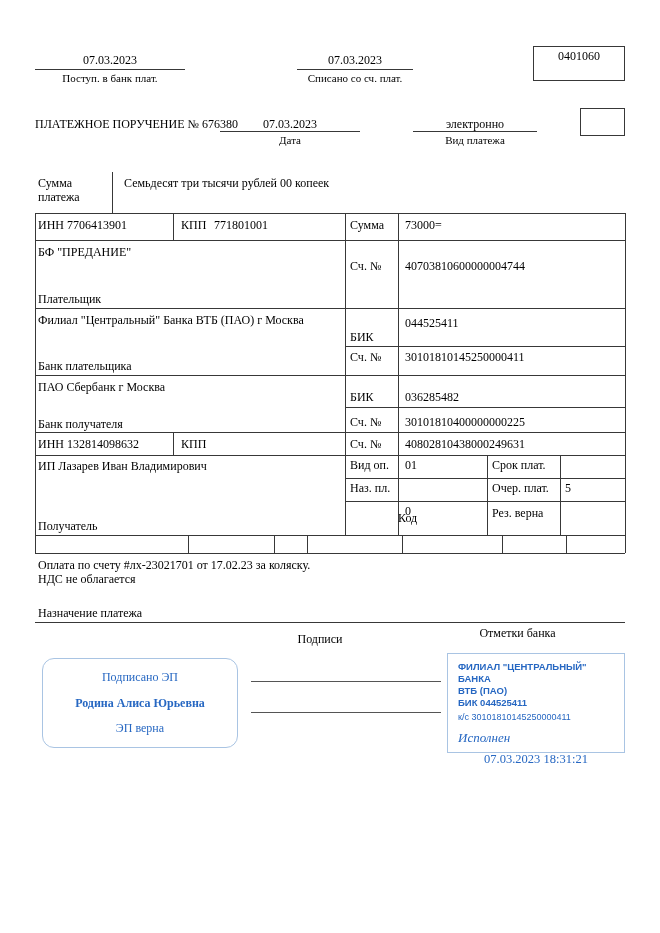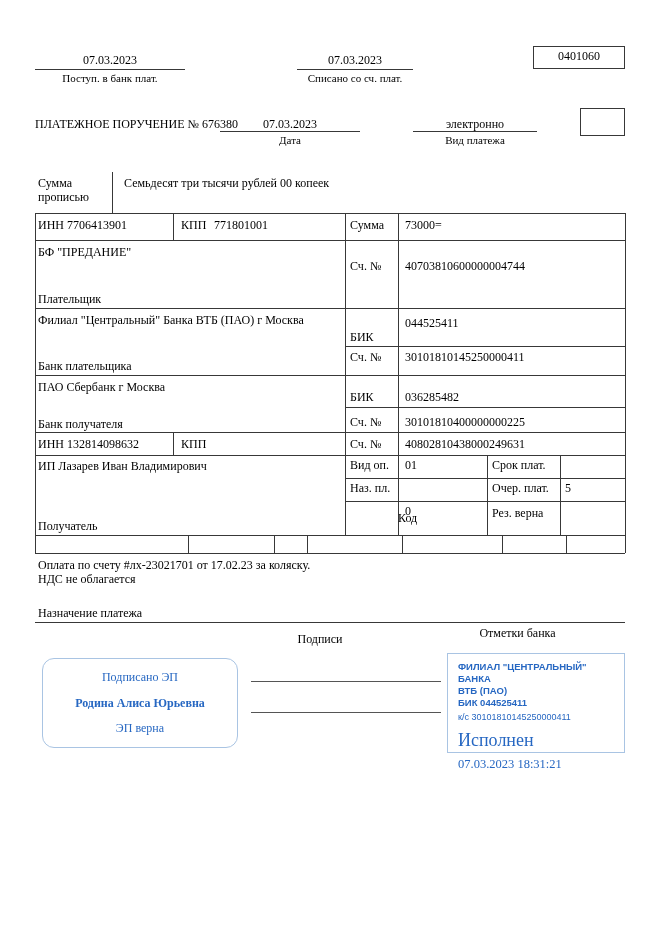--- a/index.html
+++ b/index.html
@@ -14,52 +14,52 @@
   .hl{position:absolute;height:0;border-top:1px solid #383838;}
   .vl{position:absolute;width:0;border-left:1px solid #383838;}
   .box{position:absolute;border:1.5px solid #383838;box-sizing:border-box;}
   .stampbox{position:absolute;border:1px solid #a9c4e3;box-sizing:border-box;}
   .blue{color:#2667c2;}
   .sig-stamp{display:flex;flex-direction:column;justify-content:space-evenly;align-items:center;text-align:center;border-radius:12px;}
   .sig-stamp .nm{font-weight:bold;}
   .bank-stamp{padding:7px 10px;box-sizing:border-box;}
   .bank-stamp .bs-head{font-family:"Liberation Sans","DejaVu Sans",sans-serif;font-size:9.5px;font-weight:bold;line-height:1.25;}
   .bank-stamp .bs-corr{font-family:"Liberation Sans","DejaVu Sans",sans-serif;font-size:9px;margin-top:3px;}
-  .bank-stamp .bs-status{font-size:18px;margin-top:8px;}
-  .bank-stamp .bs-dt{font-size:12.5px;margin-top:6px;}
+  .bank-stamp .bs-status{font-size:13px;margin-top:8px;font-style:italic;}
+  .bank-stamp .bs-dt{font-size:12.5px;margin-top:6px;text-align:center;}
   .gray-line{border-top:1.5px solid #555;}
 </style>
 </head>
 <body>
 
 <div class="page">
 
   <div class="t c" style="left:35px;top:54px;width:150px;">07.03.2023</div>
   <div class="hl" style="left:35px;top:69px;width:150px;"></div>
   <div class="t c sm" style="left:35px;top:72px;width:150px;">Поступ. в банк плат.</div>
 
   <div class="t c" style="left:297px;top:54px;width:116px;">07.03.2023</div>
   <div class="hl" style="left:297px;top:69px;width:116px;"></div>
   <div class="t c sm" style="left:297px;top:72px;width:116px;">Списано со сч. плат.</div>
 
-  <div class="box" style="left:533px;top:46px;width:92px;height:23px;">
+  <div class="box" style="left:533px;top:46px;width:92px;height:35px;">
     <div class="t c" style="left:0;top:3px;width:100%;">0401060</div>
   </div>
 
   <div class="t" style="left:35px;top:118px;">ПЛАТЕЖНОЕ ПОРУЧЕНИЕ № 676380</div>
   <div class="t c" style="left:220px;top:118px;width:140px;">07.03.2023</div>
   <div class="hl" style="left:220px;top:131px;width:140px;"></div>
   <div class="t c sm" style="left:220px;top:134px;width:140px;">Дата</div>
   <div class="t c" style="left:413px;top:118px;width:124px;">электронно</div>
   <div class="hl" style="left:413px;top:131px;width:124px;"></div>
   <div class="t c sm" style="left:413px;top:134px;width:124px;">Вид платежа</div>
   <div class="box" style="left:580px;top:108px;width:45px;height:28px;"></div>
 
   <div class="t" style="left:38px;top:177px;">Сумма</div>
-  <div class="t" style="left:38px;top:191px;">прописью</div>
+  <div class="t" style="left:38px;top:191px;">платежа</div>
   <div class="vl" style="left:112px;top:172px;height:41px;"></div>
   <div class="t" style="left:124px;top:177px;">Семьдесят три тысячи рублей 00 копеек</div>
 
   <div class="hl" style="left:35px;top:213px;width:590px;"></div>
   <div class="hl" style="left:35px;top:240px;width:590px;"></div>
   <div class="hl" style="left:35px;top:308px;width:590px;"></div>
   <div class="hl" style="left:345px;top:346px;width:280px;"></div>
   <div class="hl" style="left:35px;top:375px;width:590px;"></div>
   <div class="hl" style="left:345px;top:407px;width:280px;"></div>
   <div class="hl" style="left:35px;top:432px;width:590px;"></div>

